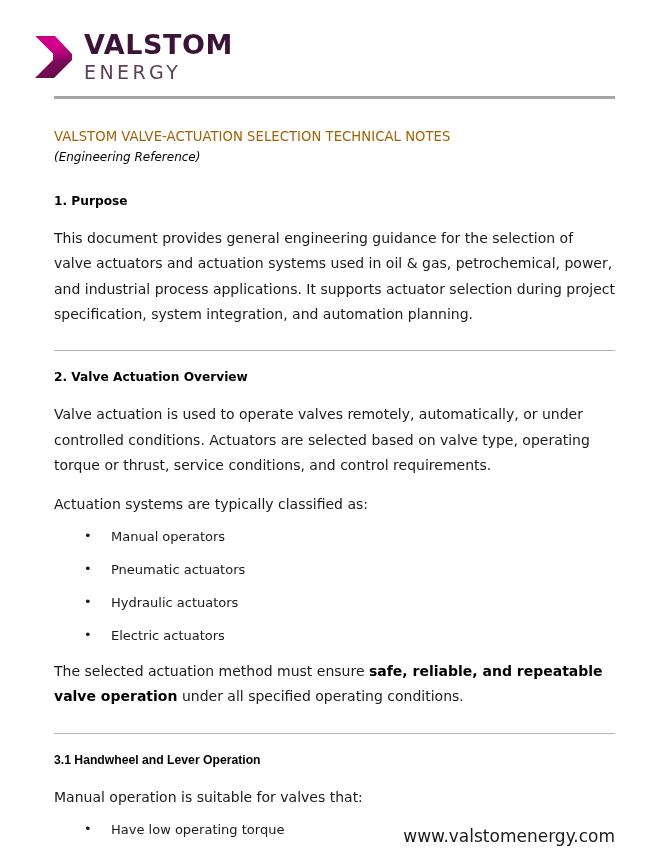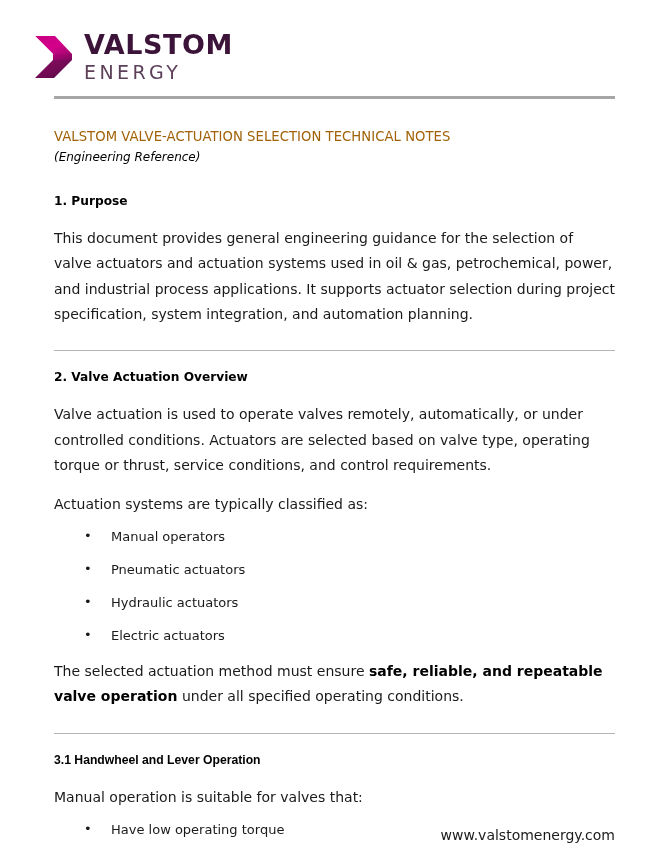--- a/index.html
+++ b/index.html
@@ -170,21 +170,21 @@
   
   .footer {
     position: absolute;
     left: 54px;
     top: 826px;
     width: 561px;
     text-align: right;
   }
   .footer-url {
     font-family: "DejaVu Sans", sans-serif;
-    font-size: 14px;
+    font-size: 17px;
     color: #1a1a1a;
     margin-top: 17px;
   }
 </style>
 </head>
 <body>
 
 <div class="page">
 
   <div class="header">

